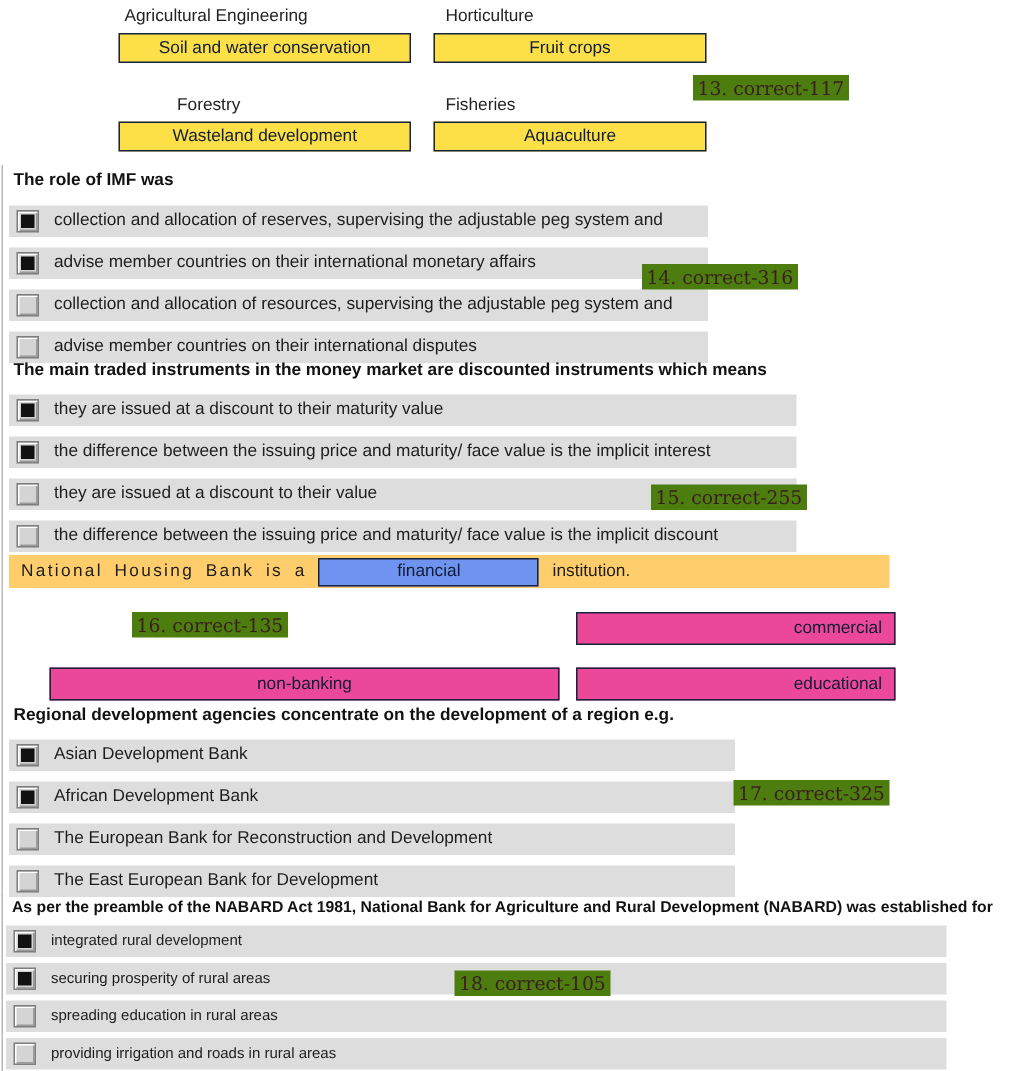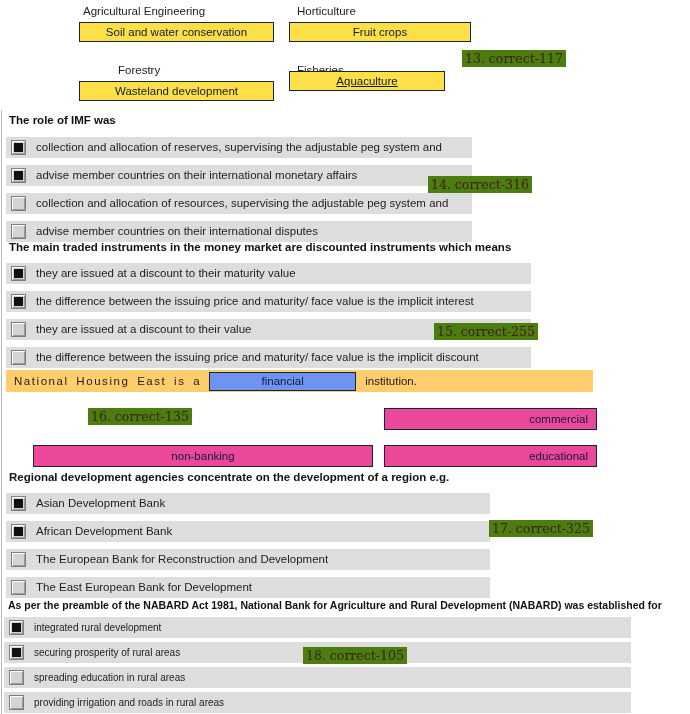--- a/index.html
+++ b/index.html
@@ -171,21 +171,21 @@
 
   <div class="cat-label" style="left:297px; top:5px;">Horticulture</div>
   <div class="word-box" style="left:289px; top:22px; width:182px;">Fruit crops</div>
 
   <div class="cat-label" style="left:94px; top:64px;margin-left:24px;">Forestry</div>
   <div class="word-box" style="left:79px; top:81px; width:195px;">
     <span>Wasteland development</span>
   </div>
 
   <div class="cat-label" style="left:297px; top:64px;">Fisheries</div>
-  <div class="word-box" style="left:289px; top:71px; width:156px;text-decoration:underline;">
+  <div class="word-box" style="left:289px; top:81px; width:182px;">
     <span>Aquaculture</span>
   </div>
 
   <div class="annot" style="left:462px; top:50px;">13. correct-117</div>
 </div>
 
 <div class="qblock" style="top:110px; height:128px;">
   <div class="left-rule" style="top:0; height:128px;"></div>
 
   <div class="qheader" style="left:9px; top:4px;">The role of IMF was</div>
@@ -238,21 +238,21 @@
     <span class="opt-text">the difference between the issuing price and maturity/ face value is the implicit discount</span>
   </div>
 
   <div class="annot" style="left:434px; top:85px;">15. correct-255</div>
 </div>
 
 <div class="qblock" style="top:368px; height:100px;">
   <div class="left-rule" style="top:0; height:100px;"></div>
 
   <div class="blank-band" style="left:6px; top:2px; width:587px; height:22px;">
-    <span class="band-text spread" style="margin-left:8px;">National Housing East is a</span>
+    <span class="band-text spread" style="margin-left:8px;">National Housing Bank is a</span>
     <span class="drop-slot" style="width:147px; margin-left:8px;">
       <span>financial</span>
     </span>
     <span class="band-text" style="margin-left:9px;">institution.</span>
   </div>
 
   <div class="annot" style="left:88px; top:40px;">16. correct-135</div>
 
   <div class="choice-box right" style="left:384px; top:40px; width:213px;">
     <span>commercial</span>

